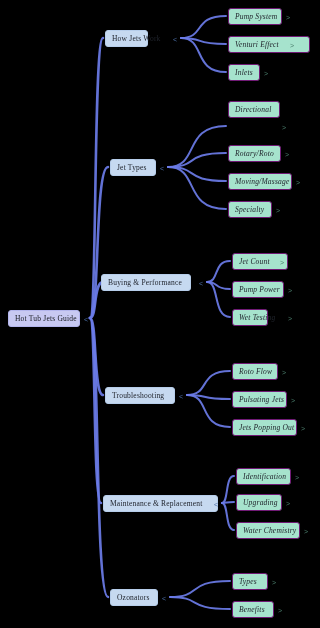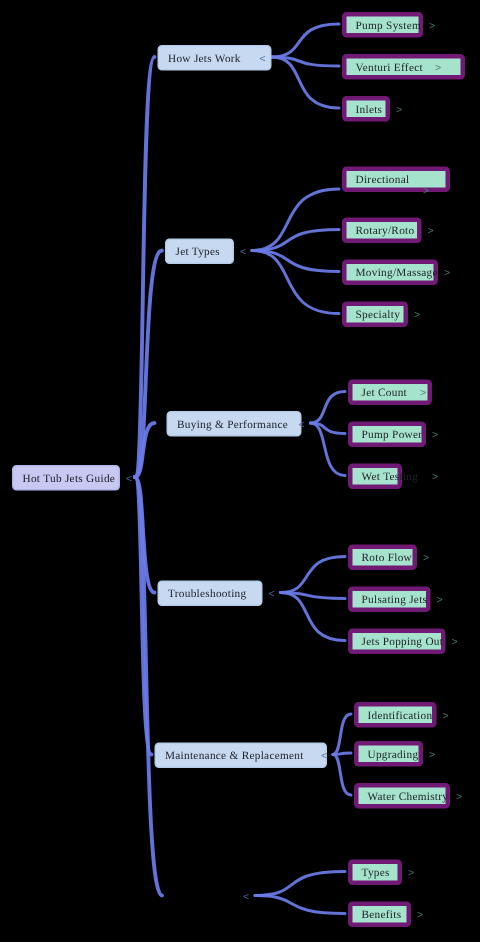--- a/index.html
+++ b/index.html
@@ -47,21 +47,22 @@
     background: #c8c9f2;
     border: 1px solid #b3b5ec;
   }
   .node.root .label { color: #15181e; }
   .node.branch {
     background: #c6d9f0;
     border: 1px solid #b6cdea;
   }
   .node.leaf {
     background: #a6e3cd;
-    border: 3px solid #701a75;
+    border: 1px solid #701a75;
+    font-style: italic;
   }
   .chev {
     position: absolute;
     font-size: 7px;
     line-height: 1;
     color: #5f7fae;
     font-family: "Liberation Sans", sans-serif;
   }
   .chev.collapse { color: #4c6fa8; }
   .chev.expand { color: #4b7f6d; }
@@ -124,57 +125,57 @@
       <path d="M 222 503 C 228.6 503, 225 502, 234 502" stroke="#6b7ce8" stroke-width="2" fill="none" stroke-linecap="round" opacity="0.92"></path>
       <path d="M 222 503 C 228.6 503, 225 530, 234 530" stroke="#6b7ce8" stroke-width="2" fill="none" stroke-linecap="round" opacity="0.92"></path>
       <path d="M 90 318 C 99.9 318, 94.5 597, 108 597" stroke="#6b7ce8" stroke-width="2.6" fill="none" stroke-linecap="round" opacity="0.92"></path>
       <path d="M 170 597 C 203 597, 185 581, 230 581" stroke="#6b7ce8" stroke-width="2" fill="none" stroke-linecap="round" opacity="0.92"></path>
       <path d="M 170 597 C 203 597, 185 609, 230 609" stroke="#6b7ce8" stroke-width="2" fill="none" stroke-linecap="round" opacity="0.92"></path>
     </svg>
 <div class="node root" style="left: 8px; top: 310px; width: 72px;">
       <span class="label">Hot Tub Jets Guide</span>
     </div>
     <span class="chev collapse" style="left: 84px; top: 316px;">&lt;</span>
-    <div class="node branch" style="left: 105px; top: 30px; width: 76px;">
+    <div class="node branch" style="left: 105px; top: 30px; width: 43px;">
       <span class="label">How Jets Work</span>
     </div>
     <span class="chev collapse" style="left: 173px; top: 36px;">&lt;</span>
     <div class="node leaf" style="left: 228px; top: 8px; width: 54px;">
       <span class="label">Pump System</span>
     </div>
     <span class="chev expand" style="left: 286px; top: 14px;">&gt;</span>
     <div class="node leaf" style="left: 228px; top: 36px; width: 82px;">
       <span class="label">Venturi Effect</span>
     </div>
     <span class="chev expand" style="left: 290px; top: 42px;">&gt;</span>
     <div class="node leaf" style="left: 228px; top: 64px; width: 32px;">
       <span class="label">Inlets</span>
     </div>
     <span class="chev expand" style="left: 264px; top: 70px;">&gt;</span>
     <div class="node branch" style="left: 110px; top: 159px; width: 46px;">
       <span class="label">Jet Types</span>
     </div>
     <span class="chev collapse" style="left: 160px; top: 165px;">&lt;</span>
-    <div class="node leaf" style="left: 228px; top: 111px; width: 72px;">
+    <div class="node leaf" style="left: 228px; top: 101px; width: 52px;">
       <span class="label">Directional</span>
     </div>
     <span class="chev expand" style="left: 282px; top: 124px;">&gt;</span>
     <div class="node leaf" style="left: 228px; top: 145px; width: 53px;">
       <span class="label">Rotary/Roto</span>
     </div>
     <span class="chev expand" style="left: 285px; top: 151px;">&gt;</span>
     <div class="node leaf" style="left: 228px; top: 173px; width: 64px;">
       <span class="label">Moving/Massage</span>
     </div>
     <span class="chev expand" style="left: 296px; top: 179px;">&gt;</span>
     <div class="node leaf" style="left: 228px; top: 201px; width: 44px;">
       <span class="label">Specialty</span>
     </div>
     <span class="chev expand" style="left: 276px; top: 207px;">&gt;</span>
-    <div class="node branch" style="left: 111px; top: 274px; width: 90px;">
+    <div class="node branch" style="left: 101px; top: 274px; width: 90px;">
       <span class="label">Buying &amp; Performance</span>
     </div>
     <span class="chev collapse" style="left: 199px; top: 280px;">&lt;</span>
     <div class="node leaf" style="left: 232px; top: 253px; width: 56px;">
       <span class="label">Jet Count</span>
     </div>
     <span class="chev expand" style="left: 280px; top: 259px;">&gt;</span>
     <div class="node leaf" style="left: 232px; top: 281px; width: 52px;">
       <span class="label">Pump Power</span>
     </div>
@@ -208,20 +209,23 @@
     </div>
     <span class="chev expand" style="left: 295px; top: 474px;">&gt;</span>
     <div class="node leaf" style="left: 236px; top: 494px; width: 46px;">
       <span class="label">Upgrading</span>
     </div>
     <span class="chev expand" style="left: 286px; top: 500px;">&gt;</span>
     <div class="node leaf" style="left: 236px; top: 522px; width: 64px;">
       <span class="label">Water Chemistry</span>
     </div>
     <span class="chev expand" style="left: 304px; top: 528px;">&gt;</span>
+    <div class="node branch" style="left: 110px; top: 589px; width: 48px;">
+      <span class="label">Ozonators</span>
+    </div>
     <span class="chev collapse" style="left: 162px; top: 595px;">&lt;</span>
     <div class="node leaf" style="left: 232px; top: 573px; width: 36px;">
       <span class="label">Types</span>
     </div>
     <span class="chev expand" style="left: 272px; top: 579px;">&gt;</span>
     <div class="node leaf" style="left: 232px; top: 601px; width: 42px;">
       <span class="label">Benefits</span>
     </div>
     <span class="chev expand" style="left: 278px; top: 607px;">&gt;</span>
   </div>

